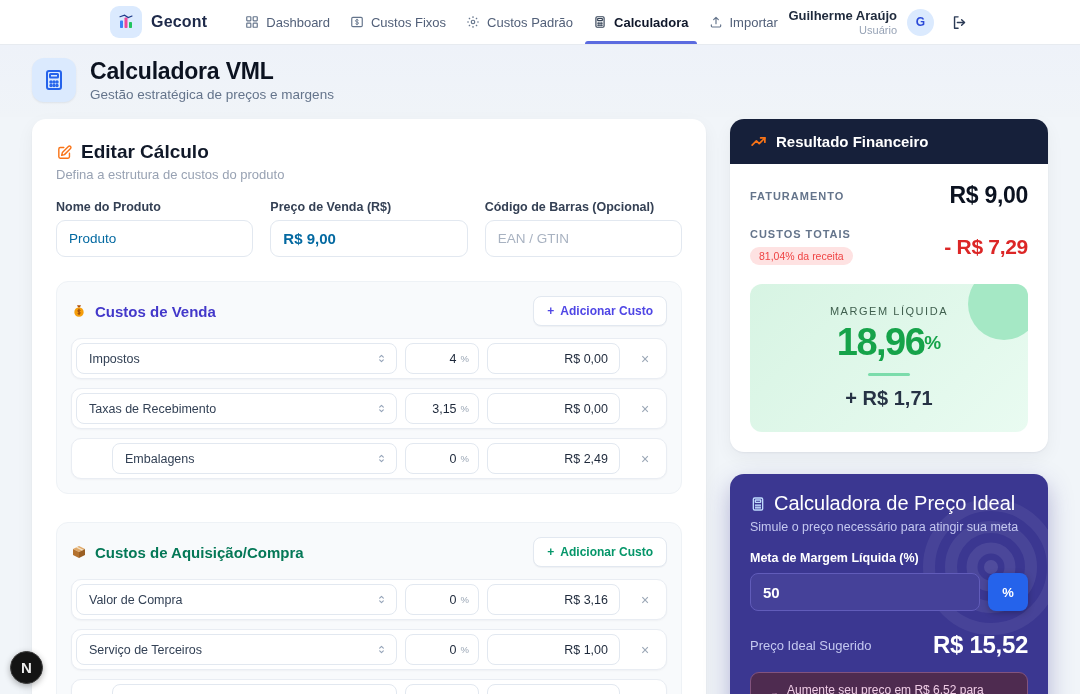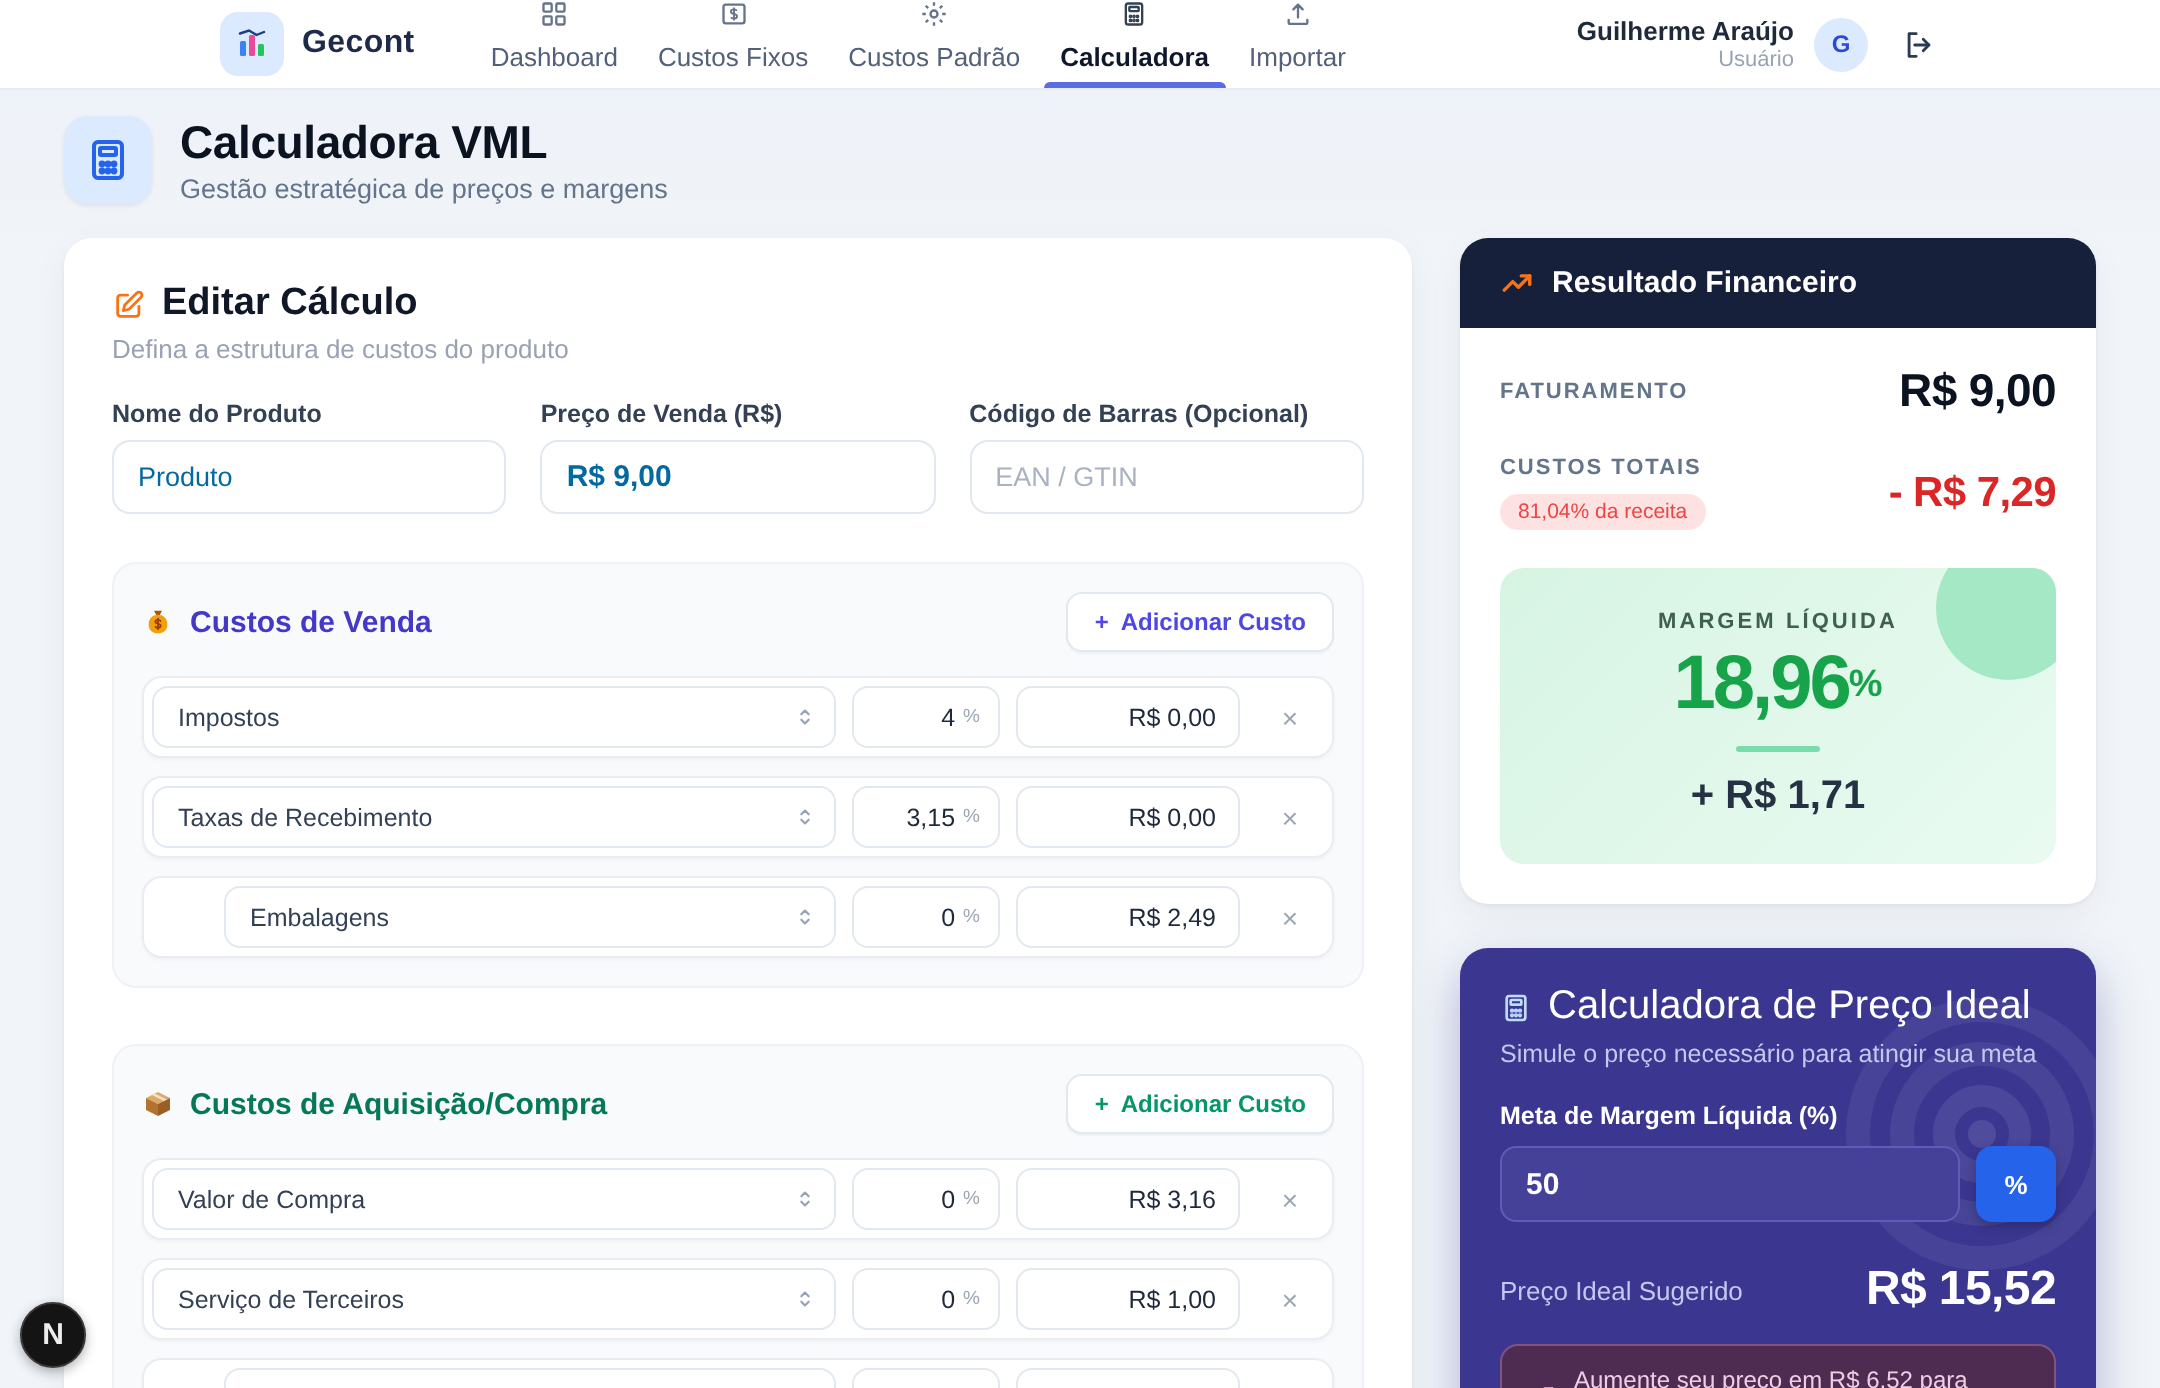--- a/index.html
+++ b/index.html
@@ -12,21 +12,21 @@
   svg { display:block; }
 
   
   .navbar { height:45px; background:#fff; border-bottom:1px solid #e7ebf0; }
   .nav-inner { width:860px; margin:0 auto; height:44px; display:flex; align-items:center; }
   .brand { display:flex; align-items:center; gap:9px; margin-right:28px; }
   .brand-tile { width:32px; height:32px; border-radius:9px; background:#dbeafe; display:flex; align-items:center; justify-content:center; }
   .brand-name { font-size:16px; font-weight:800; color:#1e2a4a; letter-spacing:.2px; }
   .nav-links { display:flex; height:44px; }
   .nav-item { position:relative; display:inline-flex; align-items:center; gap:7px; height:44px;
-    padding:0 10px; font-size:13px; color:#526079; cursor:pointer; text-decoration:none;flex-direction:column; }
+    padding:0 10px; font-size:13px; color:#526079; cursor:pointer; text-decoration:none; }
   .nav-item .nv-ico { color:#64748b; }
   .nav-item.active { color:#0f172a; font-weight:700; }
   .nav-item.active .nv-ico { color:#334155; }
   .nav-item.active::after { content:""; position:absolute; left:2px; right:2px; bottom:0; height:3px;
     background:#5b6be0; border-radius:3px 3px 0 0; }
   .nav-right { margin-left:auto; display:flex; align-items:center; }
   .user-meta { text-align:right; margin-right:10px; }
   .user-name { font-size:13px; font-weight:700; color:#1e293b; }
   .user-role { font-size:11px; color:#97a3b6; margin-top:1px; }
   .avatar { width:27px; height:27px; border-radius:50%; background:#dbeafe; color:#2a49d8;
@@ -72,21 +72,21 @@
   .cost-row { background:#fff; border:1px solid #e9edf3; border-radius:10px; padding:4px;
     display:flex; align-items:center; gap:8px; margin-bottom:9px; box-shadow:0 1px 2px rgba(15,23,42,.04); }
   .cost-row:last-child { margin-bottom:0;padding-left:40px; }
   .row-select { flex:1; height:31px; border:1px solid #e2e8f0; border-radius:8px; background:#fff;
     display:flex; align-items:center; justify-content:space-between; padding:0 9px 0 12px;
     font-size:12.5px; color:#334155; cursor:pointer; }
   .row-box { height:31px; border:1px solid #e2e8f0; border-radius:8px; background:#fff;
     display:flex; align-items:center; justify-content:flex-end; font-size:12.5px; color:#1e293b; }
   .row-pct { width:74px; padding:0 9px; gap:4px; }
   .pct-suffix { font-size:9.5px; color:#9aa6b5; }
-  .row-amt { width:112px; padding:0 11px; }
+  .row-amt { width:133px; padding:0 11px; }
   .row-close { width:26px; height:26px; background:none; border:none; color:#9aa6b5; font-size:14px;
     cursor:pointer; margin:0 4px; }
 
   
   .rightcol { width:318px; display:flex; flex-direction:column; gap:22px; }
 
   .result-card { overflow:hidden; }
   .result-head { background:#16203a; padding:14px 20px; display:flex; align-items:center; gap:9px; }
   .result-head-title { color:#fff; font-size:15px; font-weight:800; }
   .result-body { padding:18px 20px 20px; }
@@ -94,21 +94,21 @@
   .metric-label { font-size:11px; font-weight:700; letter-spacing:.09em; color:#64748b; }
   .metric-badge { display:inline-block; margin-top:7px; background:#fee2e2; color:#ef4444;
     font-size:10.5px; padding:3px 9px; border-radius:999px; }
   .metric-value-dark { font-size:23px; font-weight:800; color:#0b1220; letter-spacing:-.3px; }
   .metric-value-red  { font-size:21px; font-weight:800; color:#dc2626; letter-spacing:-.3px; }
 
   .margin-panel { position:relative; overflow:hidden; border-radius:12px; text-align:center;
     background:linear-gradient(135deg,#d7f4e3,#e9fbf1); padding:21px 16px 22px; }
   .margin-deco { position:absolute; top:-16px; right:-12px; width:72px; height:72px; border-radius:50%;
     background:#a5e8c5; }
-  .margin-label { position:relative; font-size:11px; font-weight:700; letter-spacing:.14em; color:#40604f; }
+  .margin-label { position:relative; font-size:11px; font-weight:400; letter-spacing:.14em; color:#40604f; }
   .margin-big { position:relative; font-size:38px; font-weight:800; color:#16a34a; letter-spacing:-1.5px; margin-top:4px; }
   .margin-big sup { font-size:19px; letter-spacing:0; vertical-align:6px; }
   .margin-divider { width:42px; height:3px; background:#7bdcab; border-radius:2px; margin:9px auto 11px; }
   .margin-amount { position:relative; font-size:20px; font-weight:700; color:#263244;text-align:center; }
 
   .ideal-card { position:relative; overflow:hidden; background:#3b3791; border-radius:14px;
     padding:18px 20px 20px; color:#fff; box-shadow:0 10px 24px rgba(59,55,145,.35); }
   .ideal-deco { position:absolute; top:18px; right:-18px; opacity:.9; }
   .ideal-title-row { position:relative; display:flex; align-items:center; gap:8px; }
   .ideal-title { font-size:20px; font-weight:400; }

